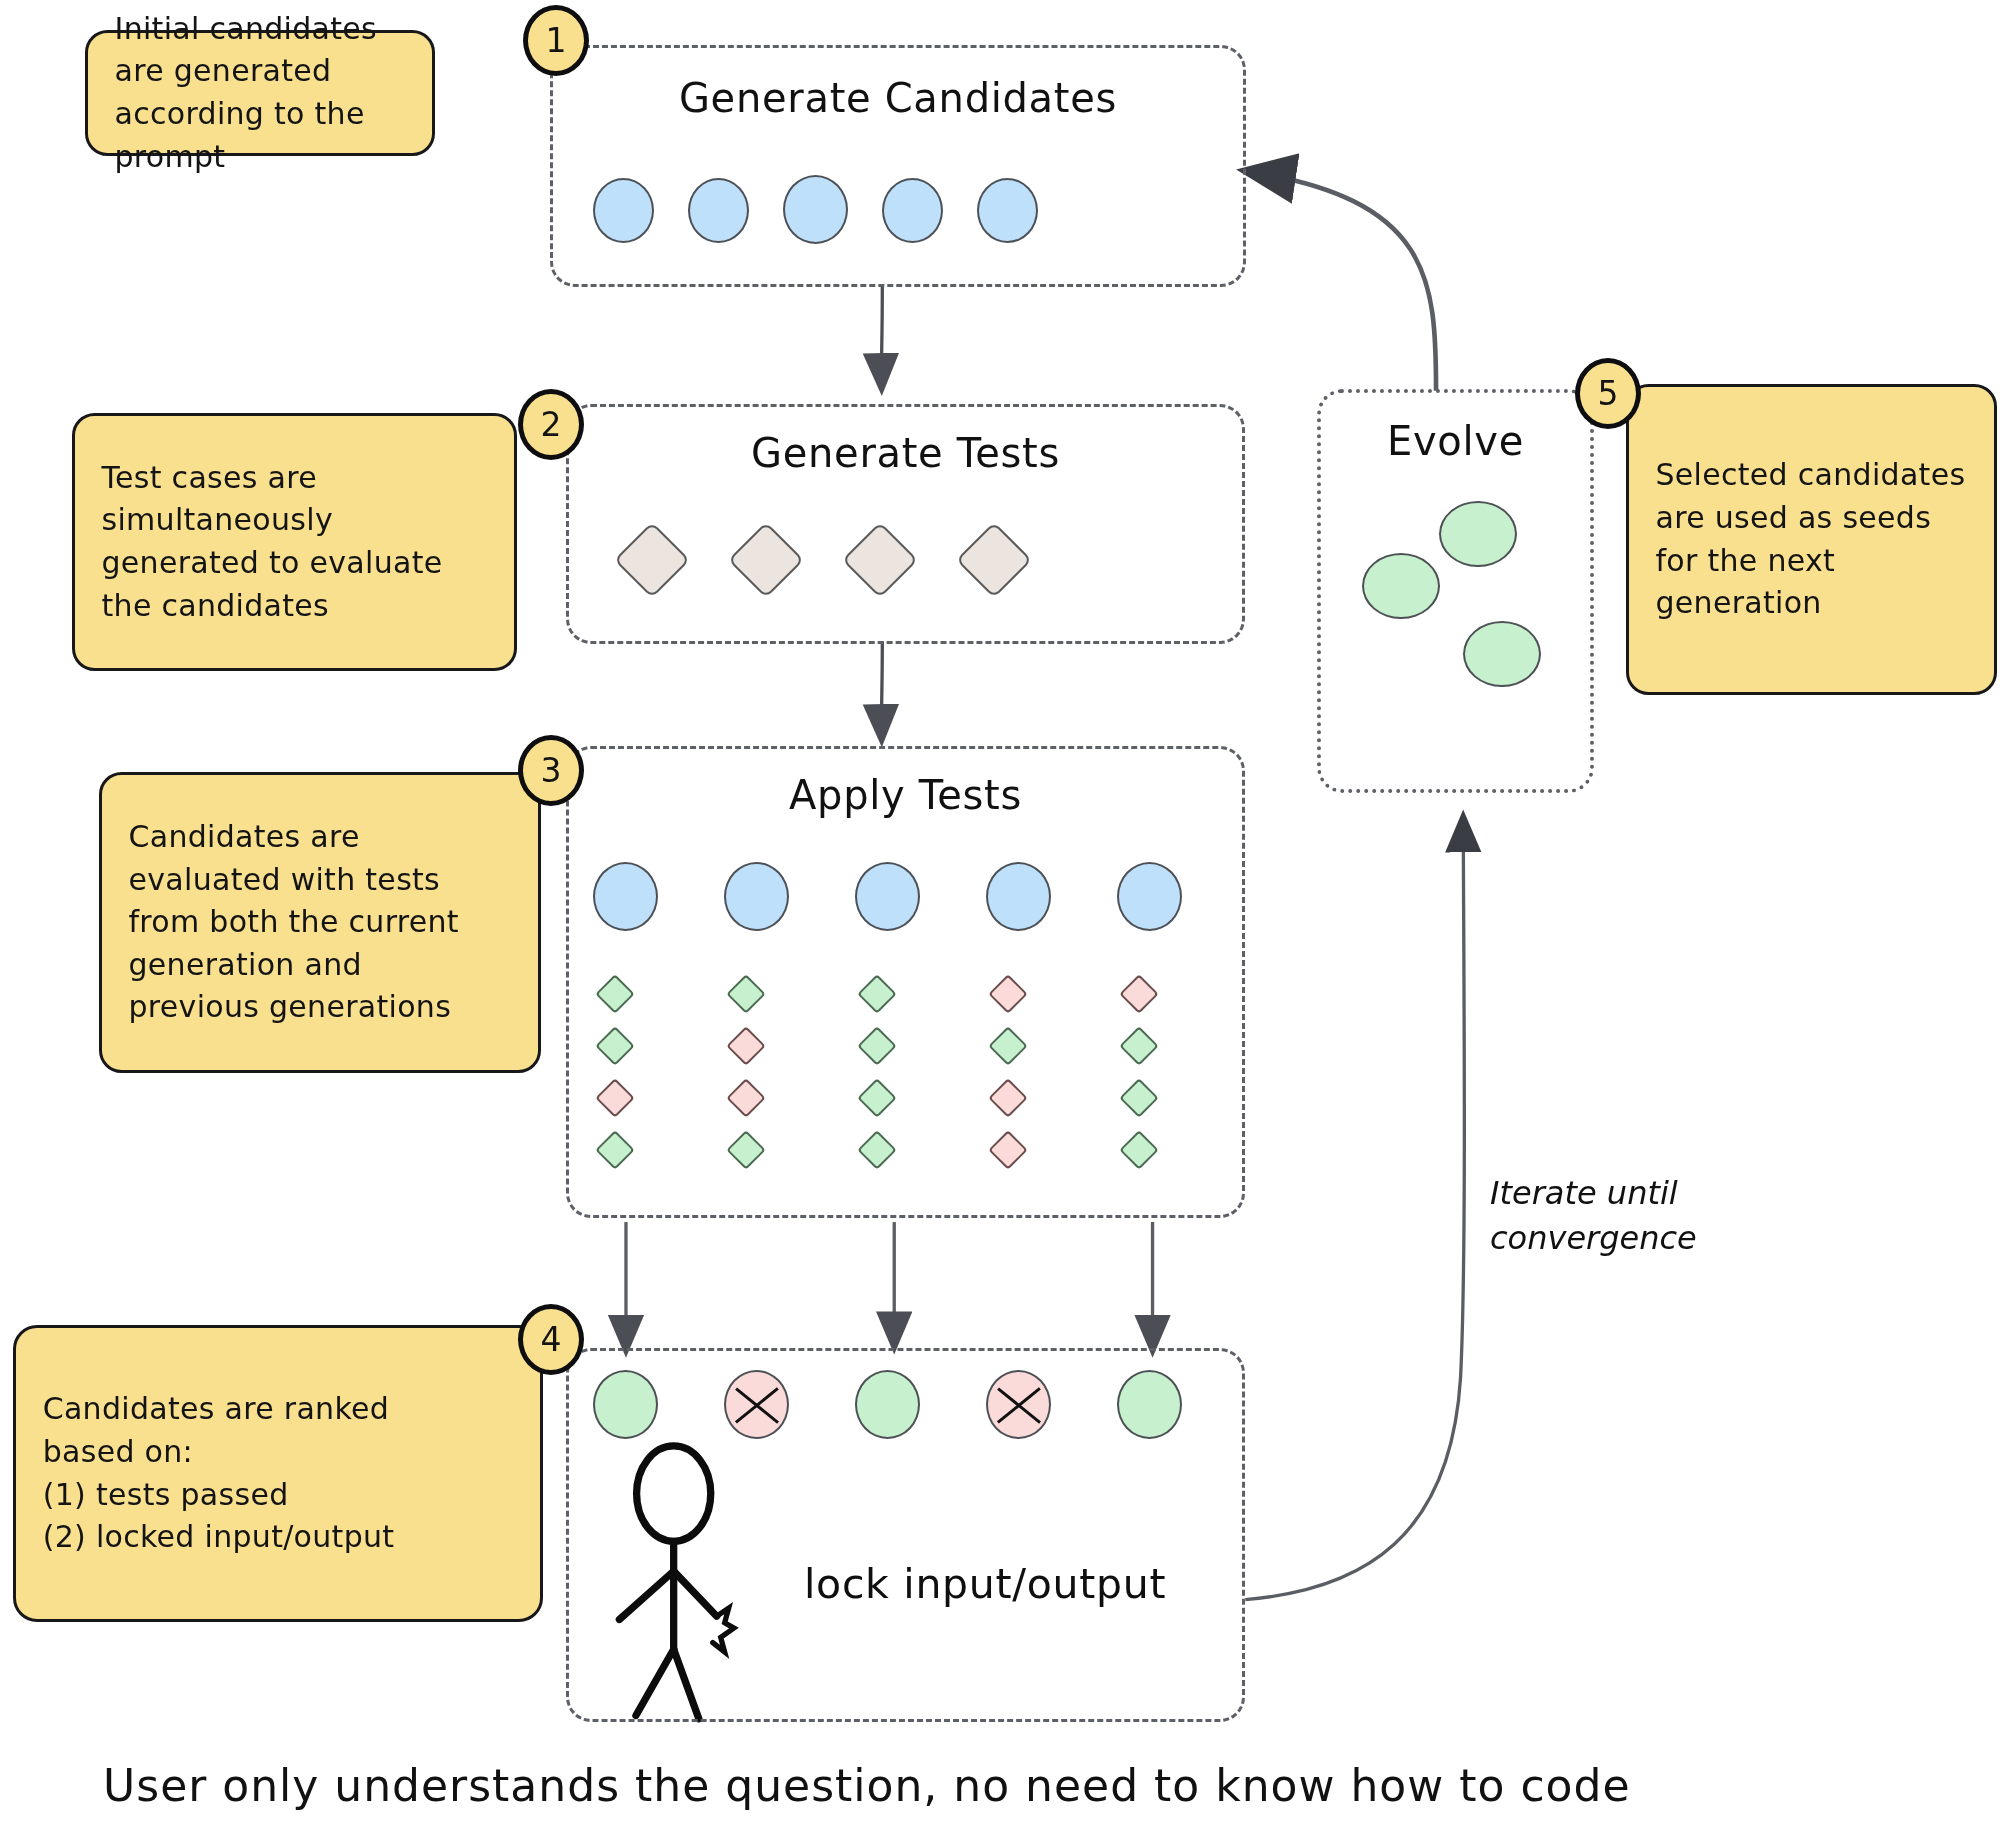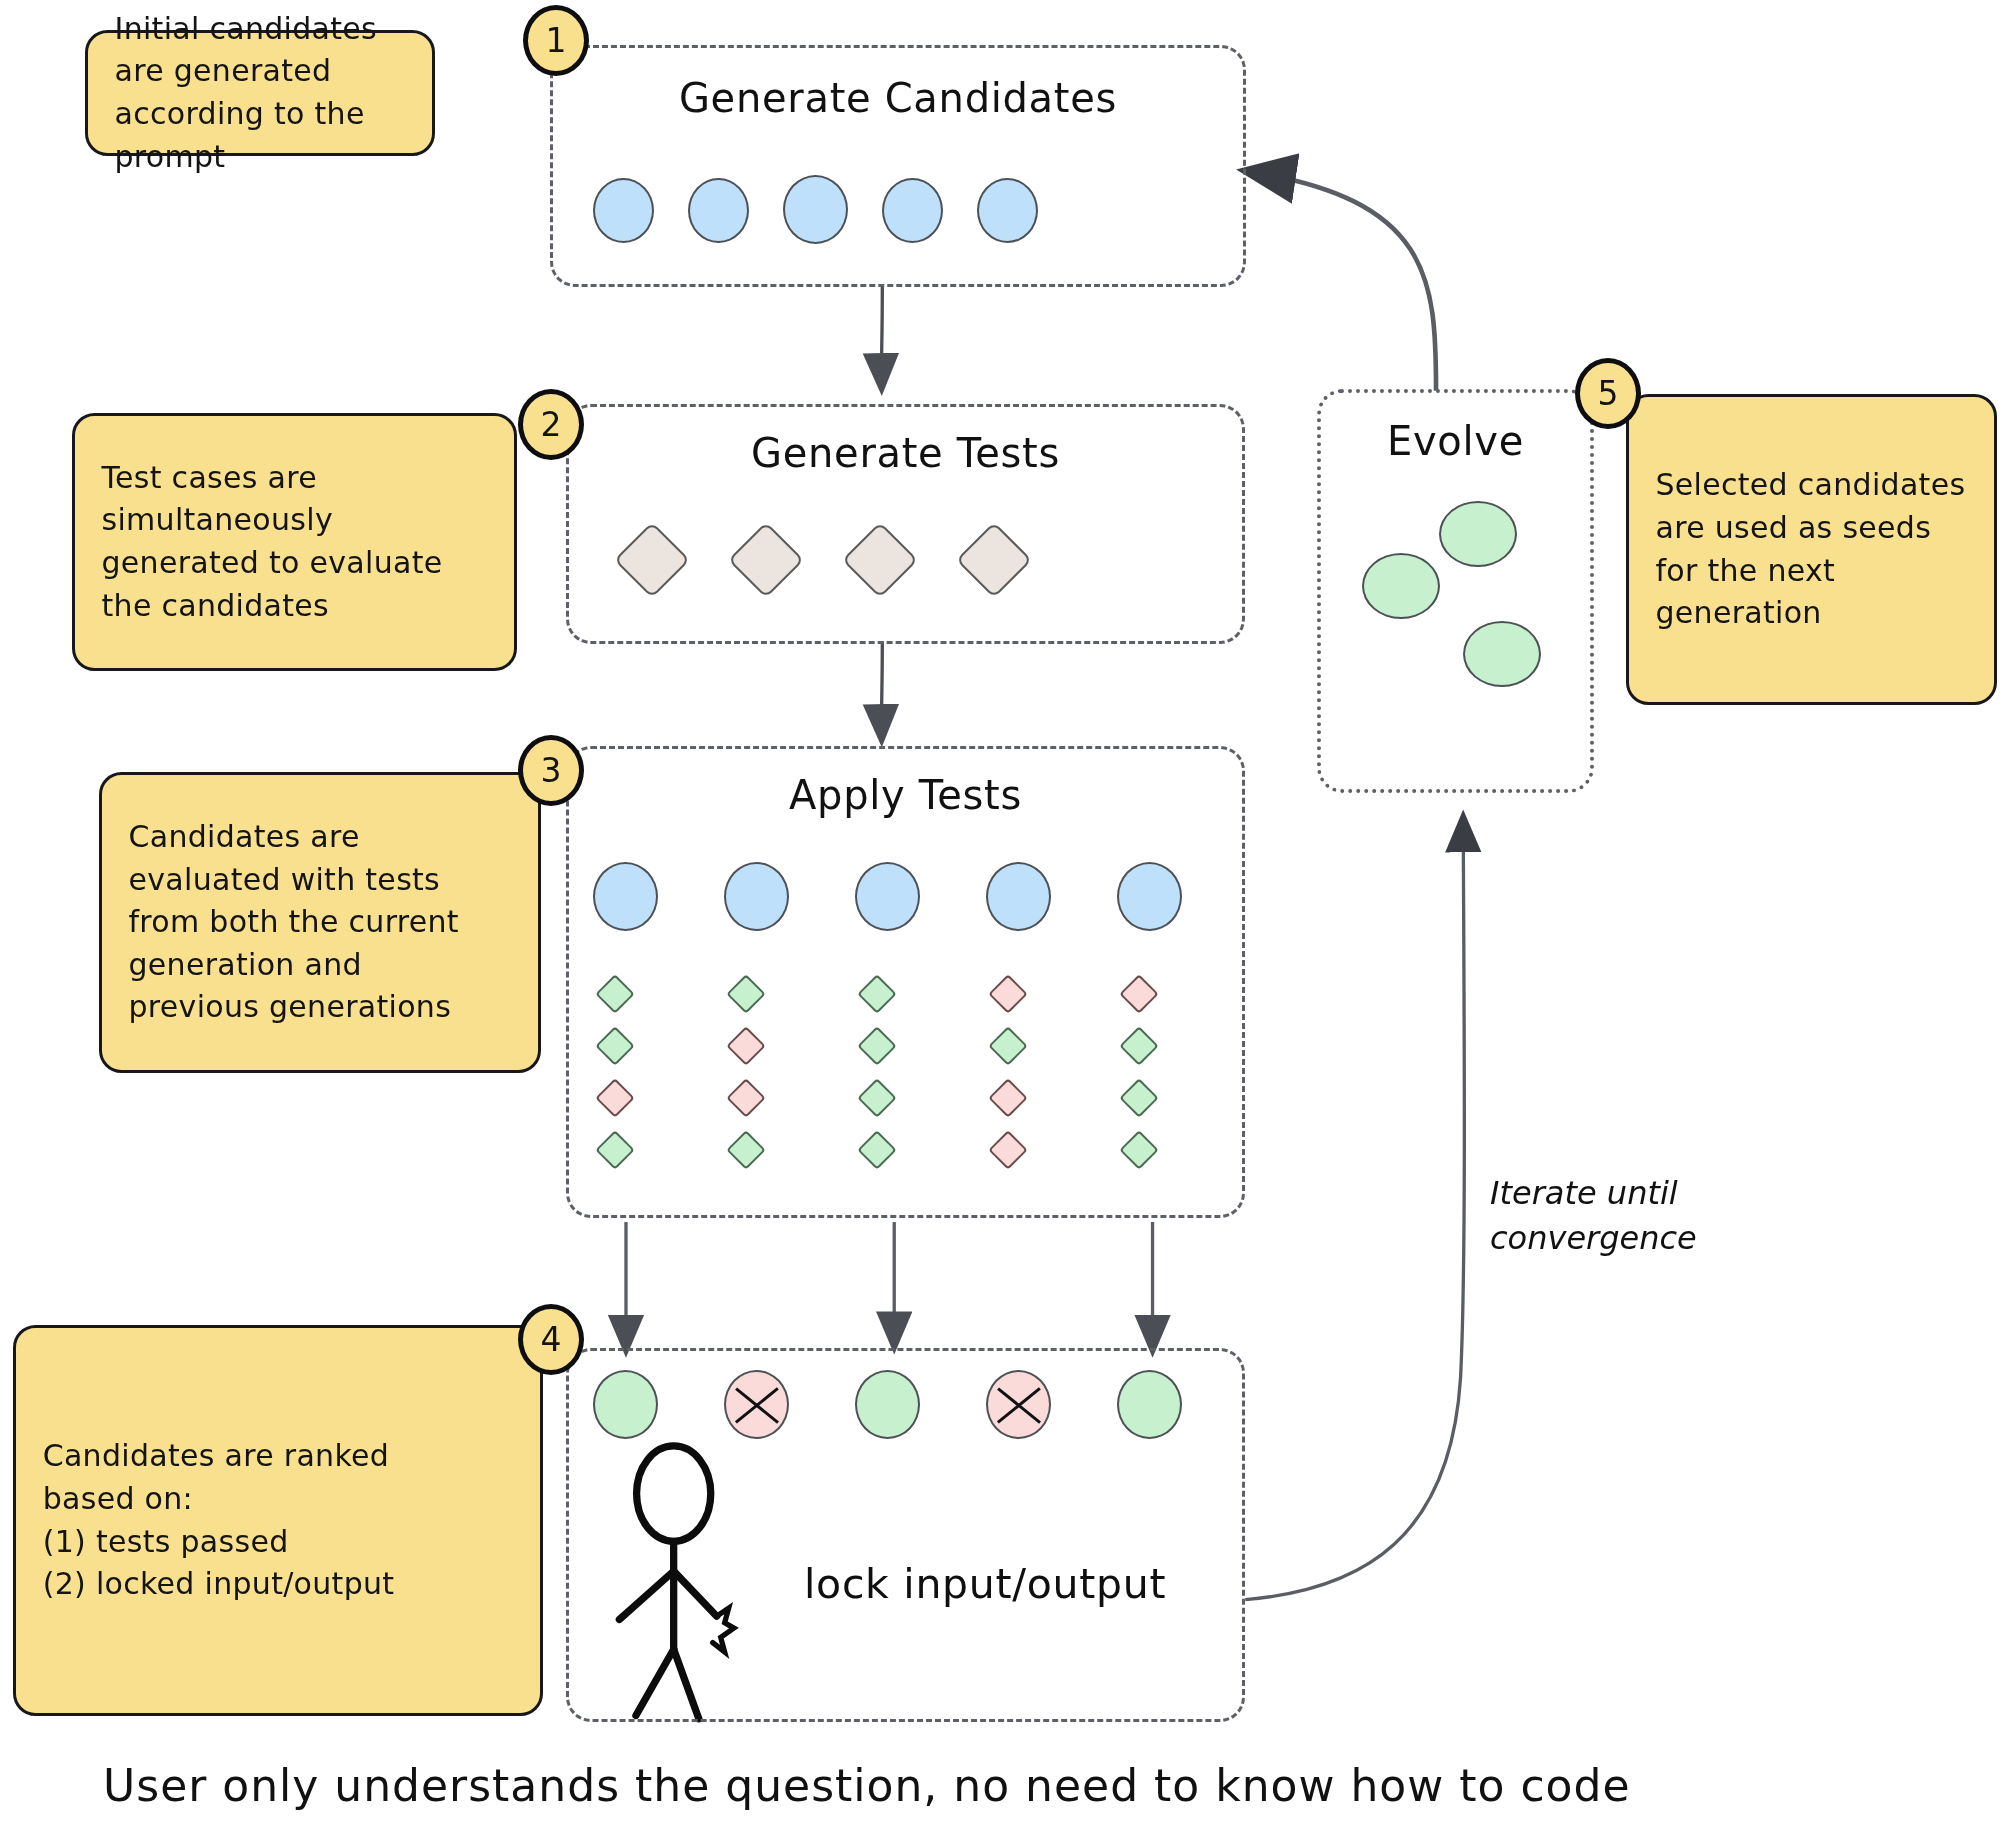--- a/index.html
+++ b/index.html
@@ -289,31 +289,31 @@
     <span>Candidates are
 evaluated with tests
 from both the current
 generation and
 previous generations</span>
   </div>
   <div class="badge" style="left:518px;top:735px;">
     <span>3</span>
   </div>
 
-  <div class="note" style="left:13.2px;top:1325px;width:530px;height:391px;">
+  <div class="note" style="left:13.2px;top:1325px;width:530px;height:297px;border-radius:24px;">
     <span>Candidates are ranked
 based on:
  (1) tests passed
 (2) locked input/output</span>
   </div>
   <div class="badge" style="left:518px;top:1304px;">
     <span>4</span>
   </div>
 
-  <div class="note" style="left:1626px;top:384px;width:371px;height:311px;margin-top:10px;">
+  <div class="note" style="left:1626px;top:384px;width:371px;height:311px;">
     <span>Selected candidates
 are used as seeds
 for the next
 generation</span>
   </div>
   <div class="badge" style="left:1575px;top:358px;">
     <span>5</span>
   </div>
 
   <div class="label" style="left:1490px;top:1171px;">Iterate until

